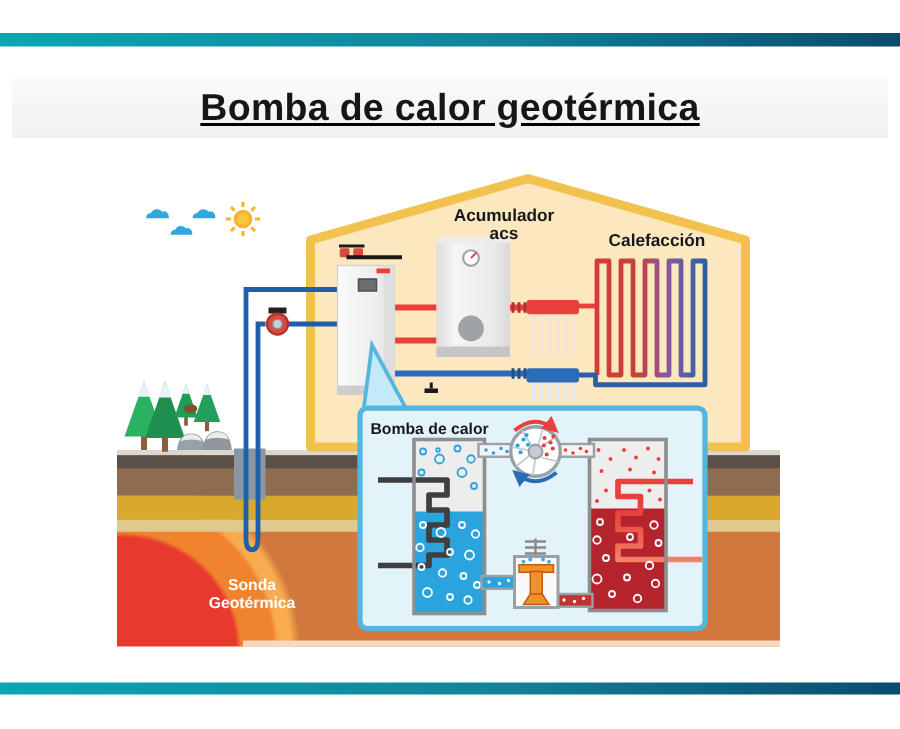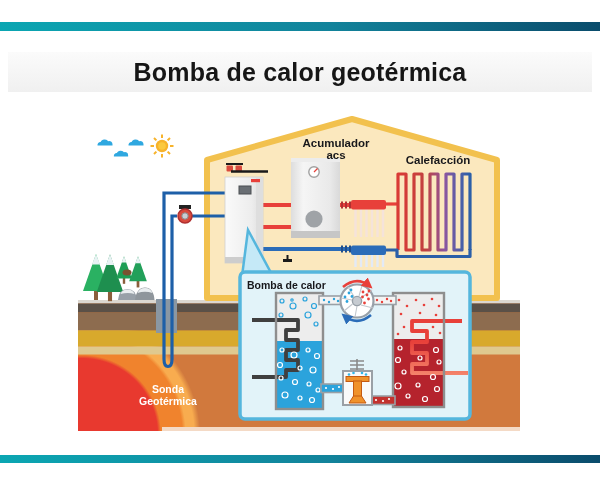--- a/index.html
+++ b/index.html
@@ -4,21 +4,21 @@
 <style>
   html,body{margin:0;padding:0;background:#fff;}
   .page{position:relative;width:600px;height:486px;background:#ffffff;overflow:hidden;
         font-family:"Liberation Sans",sans-serif;}
   .accent-bar{position:absolute;left:0;width:600px;height:9px;
         background:linear-gradient(90deg,#0BA6B2 0%,#12839B 55%,#0A4C6C 100%);}
   .accent-top{top:22px;}
   .accent-bottom{top:455px;height:8px;}
   .title-bar{position:absolute;top:52px;left:8px;width:584px;height:40px;
         background:linear-gradient(#FBFBFB,#F0F0F0);
-        display:flex;align-items:center;justify-content:center;}
+        display:flex;align-items:center;justify-content:center;text-decoration:underline;}
   .title-bar h1{margin:0;font-size:25px;font-weight:700;color:#161616;letter-spacing:.2px;}
   svg{position:absolute;top:0;left:0;}
   .lbl{font-family:"Liberation Sans",sans-serif;font-weight:bold;fill:#18181c;}
   .lbl-m{font-size:11.5px;}
   .lbl-s{font-size:10.5px;}
   .lbl-w{font-family:"Liberation Sans",sans-serif;font-weight:bold;fill:#ffffff;font-size:10.5px;}
 </style>
 </head>
 <body>
 

